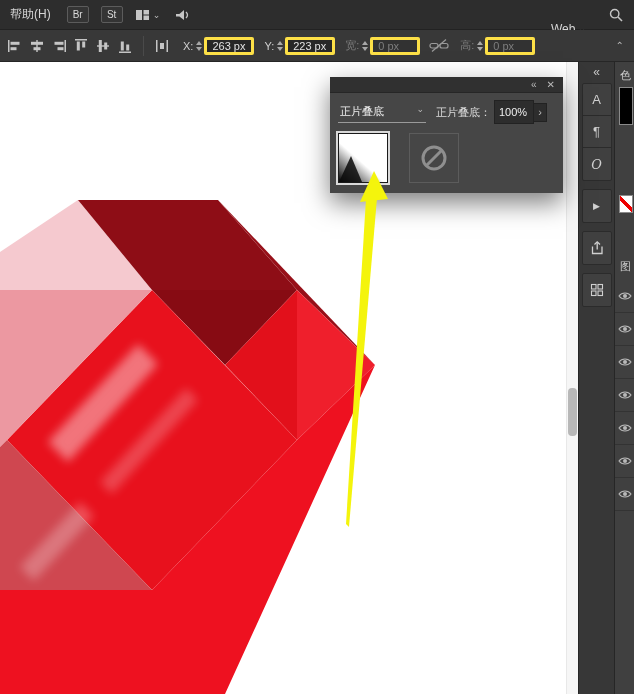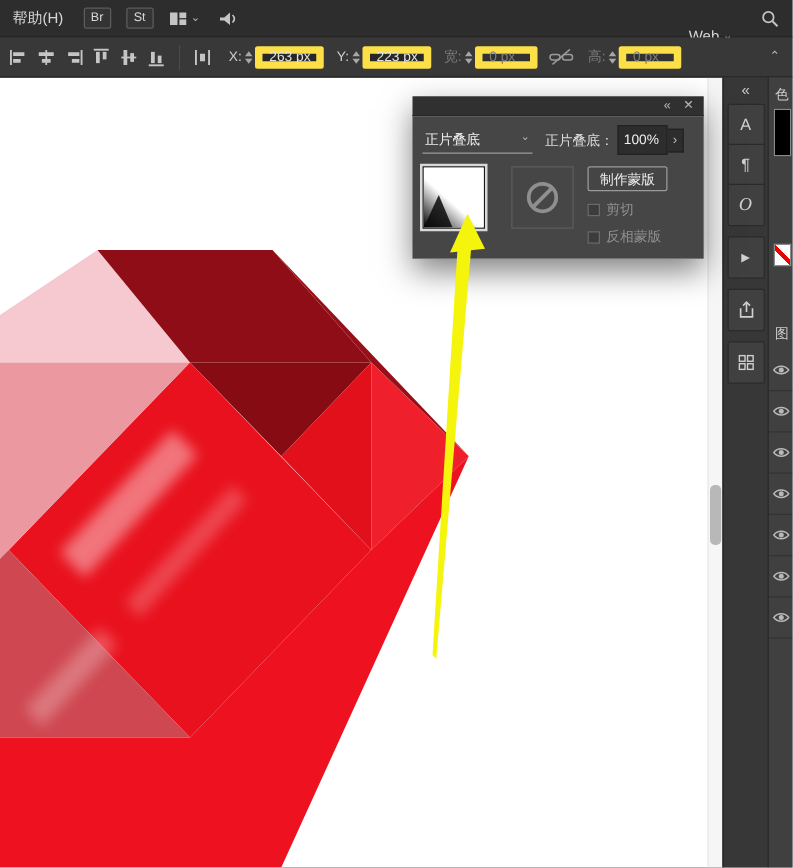--- a/index.html
+++ b/index.html
@@ -17,21 +17,21 @@
   .workspace { margin-left:auto; display:flex; align-items:center; font-size:12px; color:#d6d6d6;margin-top:28px; }
   .search-wrap { margin-left:22px; margin-right:4px; display:flex; align-items:center; }
 
   
   .controlbar { position:absolute; left:0; top:30px; width:634px; height:32px; background:#383838;
                 border-bottom:1px solid #262626; display:flex; align-items:center; padding:0 4px; z-index:5; }
   .cb-icon { width:22px; height:22px; display:flex; align-items:center; justify-content:center; border-radius:2px; }
   .cb-sep { width:1px; height:20px; background:#2a2a2a; border-right:1px solid #4a4a4a; margin:0 7px; }
   .cb-label { font-size:11px; color:#cfcfcf; margin:0 3px 0 10px; }
   .cb-label.dim, .cb-field.dim { color:#7d7d7d; }
-  .cb-field { height:18px; min-width:50px; background:#272727; border:6px solid #fde047; border-radius:2px;
+  .cb-field { height:18px; min-width:50px; background:#272727; border:3px solid #fde047; border-radius:2px;
               color:#e2e2e2; font-size:11px; display:flex; align-items:center; padding:0 5px; }
   .cb-field.dim { background:#323232;text-align:right; }
   .spinner { display:flex; flex-direction:column; justify-content:center; gap:2px; margin-right:2px; }
   .spinner i { display:block; width:0; height:0; border-left:3px solid transparent; border-right:3px solid transparent; }
   .spinner .up   { border-bottom:4px solid #a8a8a8; }
   .spinner .down { border-top:4px solid #a8a8a8; }
   .cb-chevron-up { margin-left:auto; color:#b5b5b5; font-size:10px; padding:0 6px; }
 
   
   .canvas { position:absolute; left:0; top:62px; width:578px; height:632px; background:#ffffff; overflow:hidden; }
@@ -359,31 +359,20 @@
           <rect x="0" y="0" width="48" height="48" fill="url(#gThumb)"></rect>
           <polygon points="0,48 12,22 23,48" fill="#0a0a0a" opacity="0.85"></polygon>
         </svg>
       </div>
       <div class="thumb2">
         <svg width="28" height="28" viewBox="0 0 28 28">
           <circle cx="14" cy="14" r="11" fill="none" stroke="#8f8f8f" stroke-width="3"></circle>
           <line x1="6.5" y1="21.5" x2="21.5" y2="6.5" stroke="#8f8f8f" stroke-width="3"></line>
         </svg>
       </div>
-      <div class="mask-col">
-        <button class="make-mask-btn">制作蒙版</button>
-        <div class="chk-row">
-          <span class="chk-box"></span>
-          <span class="chk-label">剪切</span>
-        </div>
-        <div class="chk-row">
-          <span class="chk-box"></span>
-          <span class="chk-label">反相蒙版</span>
-        </div>
-      </div>
     </div>
   </div>
 </div>
 
 <svg class="arrow-svg" width="634" height="694" viewBox="0 0 634 694">
   <polygon points="366,199 377,198 349,527 346,524" fill="#f4f40c"></polygon>
   <polygon points="374,171 360,202 388,199" fill="#f4f40c"></polygon>
 </svg>
 
 </body></html>

